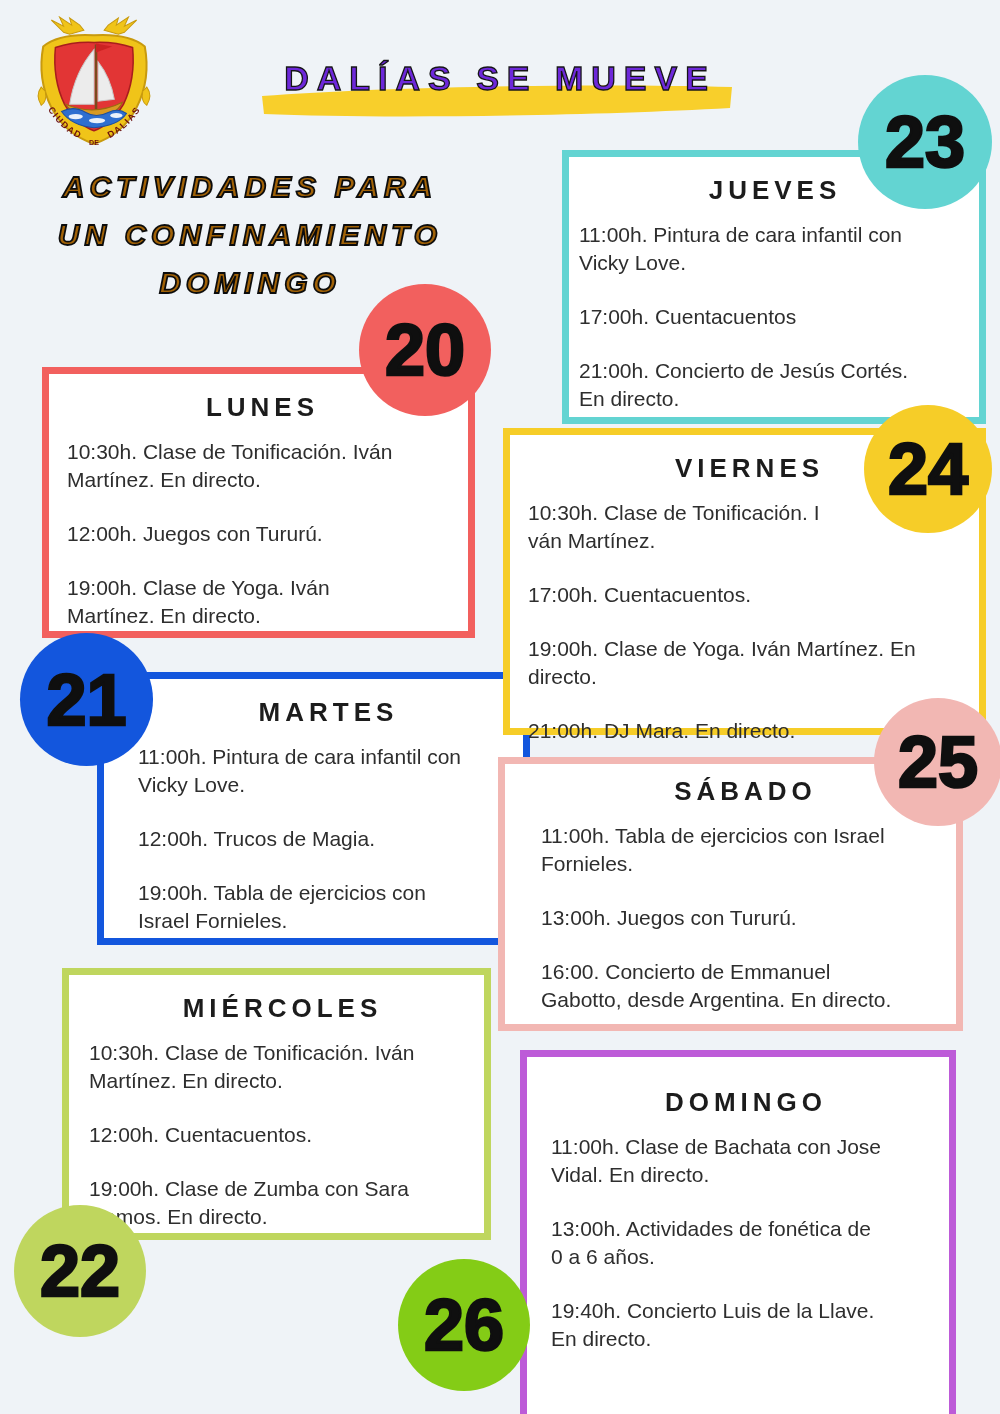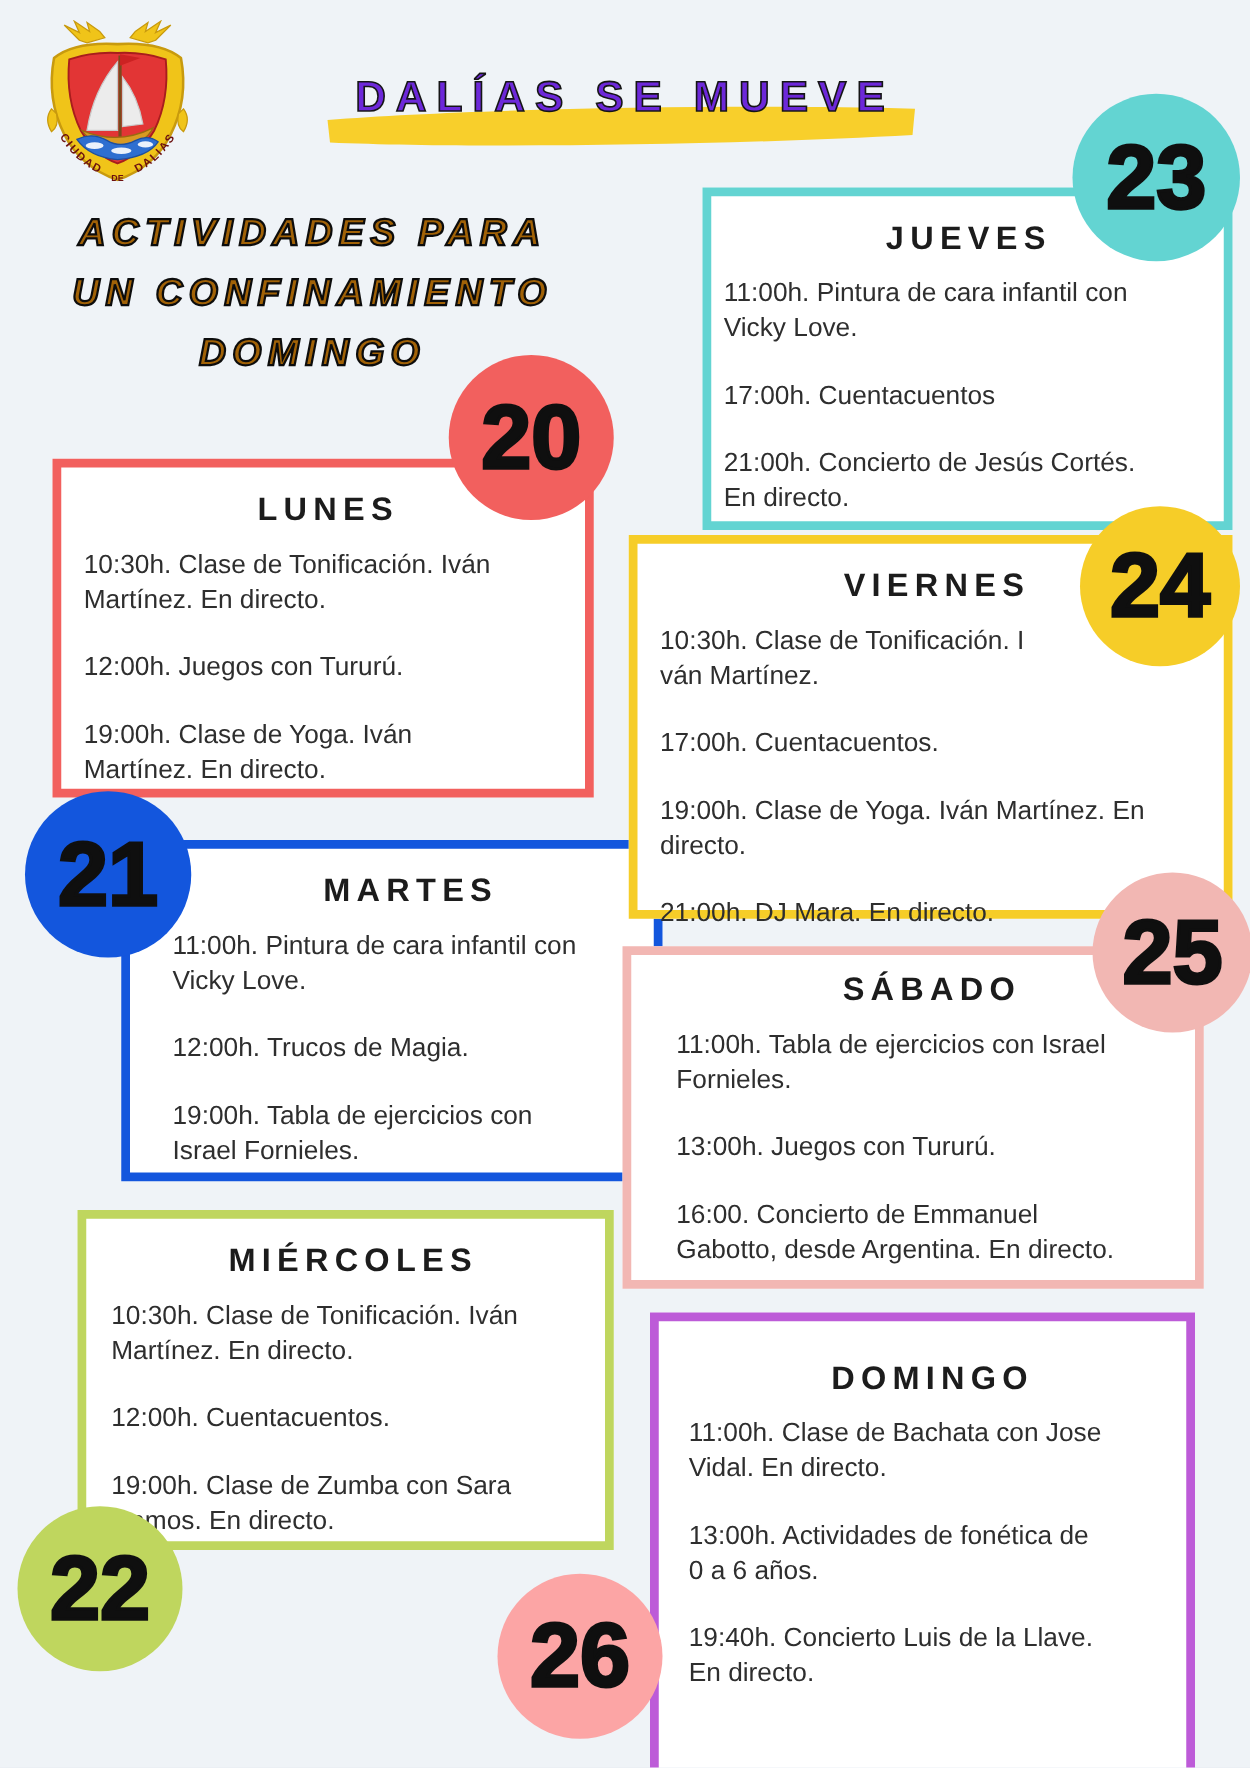--- a/index.html
+++ b/index.html
@@ -170,17 +170,17 @@
     </div>
   <div class="badge badge-23" style="background-color: rgb(99, 212, 210);">
       <span>23</span>
     </div>
   <div class="badge badge-24" style="background-color: rgb(246, 205, 40);">
       <span>24</span>
     </div>
   <div class="badge badge-25" style="background-color: rgb(242, 183, 179);">
       <span>25</span>
     </div>
-  <div class="badge badge-26" style="background-color: #fca5a5; justify-content: center;">
+  <div class="badge badge-26" style="background-color: #84cc16; justify-content: center;">
       <span>26</span>
     </div>
 
 </div>
 
 </body></html>

